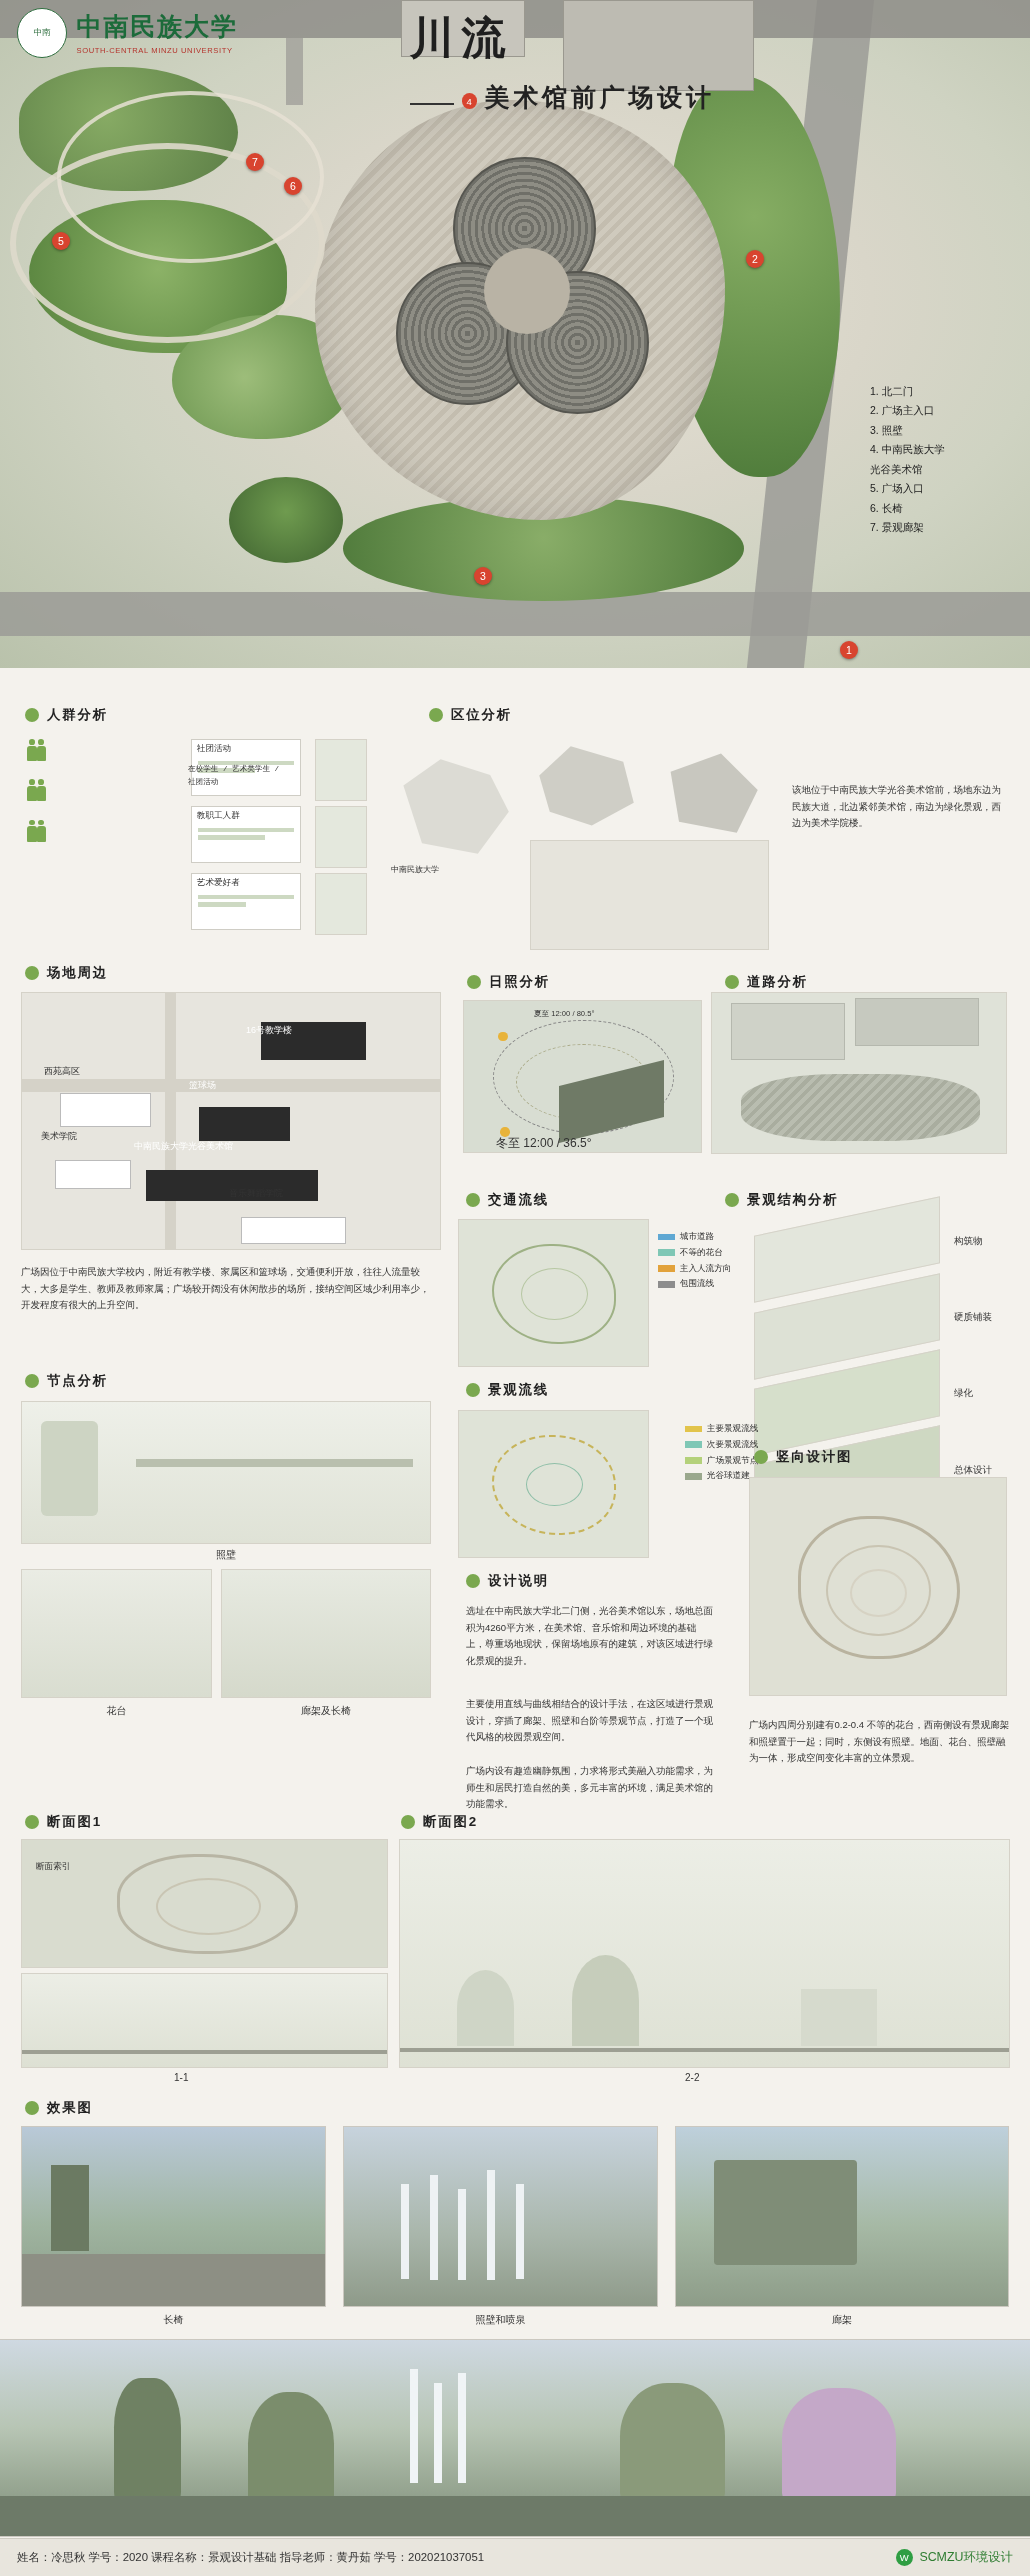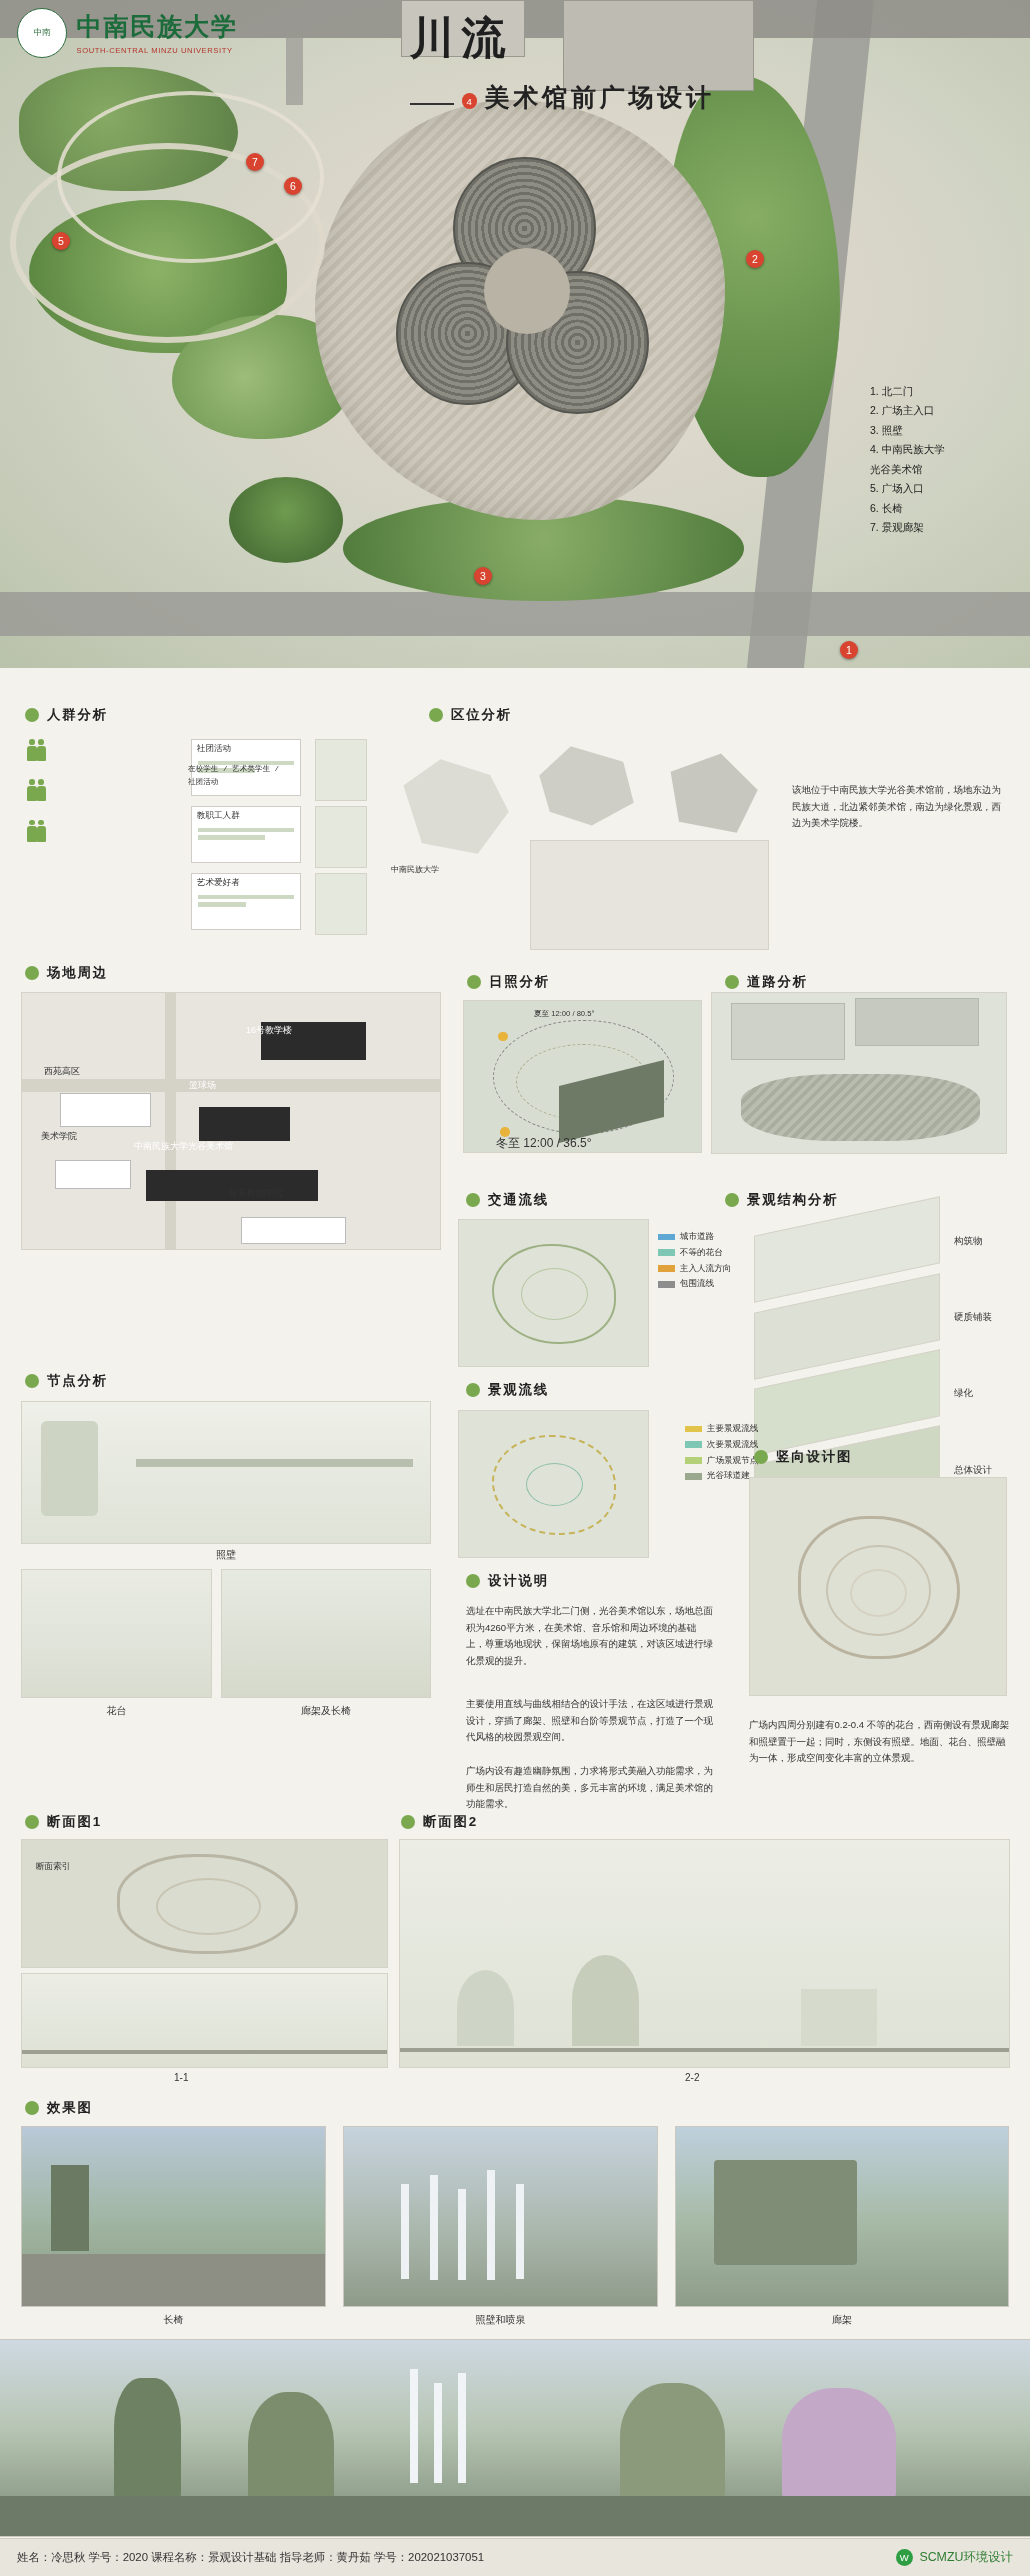--- a/index.html
+++ b/index.html
@@ -274,20 +274,21 @@
     <div style="position:absolute;left:33px;top:167px;width:76px;height:29px;background:#fff;border:1px solid #bbb;"></div>
     <div style="position:absolute;left:124px;top:177px;width:172px;height:30.5px;background:#2b2b2b;"></div>
     <div style="position:absolute;left:219px;top:224px;width:105px;height:27px;background:#fff;border:1px solid #bbb;"></div>
   </div>
   <div class="ptext" style="left:246px;top:1023px;width:105px;color:#fff;font-size:9px;">16号教学楼</div>
   <div class="ptext" style="left:44px;top:1064px;width:86px;font-size:9px;">西苑高区</div>
   <div class="ptext" style="left:189px;top:1078px;width:86px;color:#fff;font-size:9px;">篮球场</div>
   <div class="ptext" style="left:41px;top:1129px;width:76px;font-size:9px;">美术学院</div>
   <div class="ptext" style="left:134px;top:1139px;width:162px;color:#fff;font-size:9px;">中南民族大学光谷美术馆</div>
   <div class="ptext" style="left:229px;top:1186px;width:95px;font-size:9px;">音乐舞蹈学院</div>
+  <div class="ptext" style="left:21px;top:1264px;width:410px;">广场因位于中南民族大学校内，附近有教学楼、家属区和篮球场，交通便利开放，往往人流量较大，大多是学生、教师及教师家属；广场较开阔没有休闲散步的场所，接纳空间区域少利用率少，开发程度有很大的上升空间。</div>
 
   <div class="panel" style="left:463px;top:1000px;width:239px;height:153px;background:#d8ddd2;">
     <div style="position:absolute;left:29px;top:19px;width:181px;height:114px;border:1px dashed #888;border-radius:50%;"></div>
     <div style="position:absolute;left:52px;top:43px;width:134px;height:76px;border:1px dashed #aa8;border-radius:50%;"></div>
     <div style="position:absolute;left:95px;top:72px;width:105px;height:57px;background:#6f7a66;transform:skewY(-14deg);"></div>
     <div style="position:absolute;left:34px;top:30.5px;width:9.5px;height:9.5px;border-radius:50%;background:#e8b33a;"></div>
     <div style="position:absolute;left:36px;top:126px;width:9.5px;height:9.5px;border-radius:50%;background:#e8b33a;"></div>
   </div>
   <div class="ptext" style="left:534px;top:1007px;font-size:7.6px;">夏至 12:00 / 80.5°</div>
   <div class="ptext" style="left:496px;top:1133px;font-size:12px;">冬至 12:00 / 36.5°</div>

